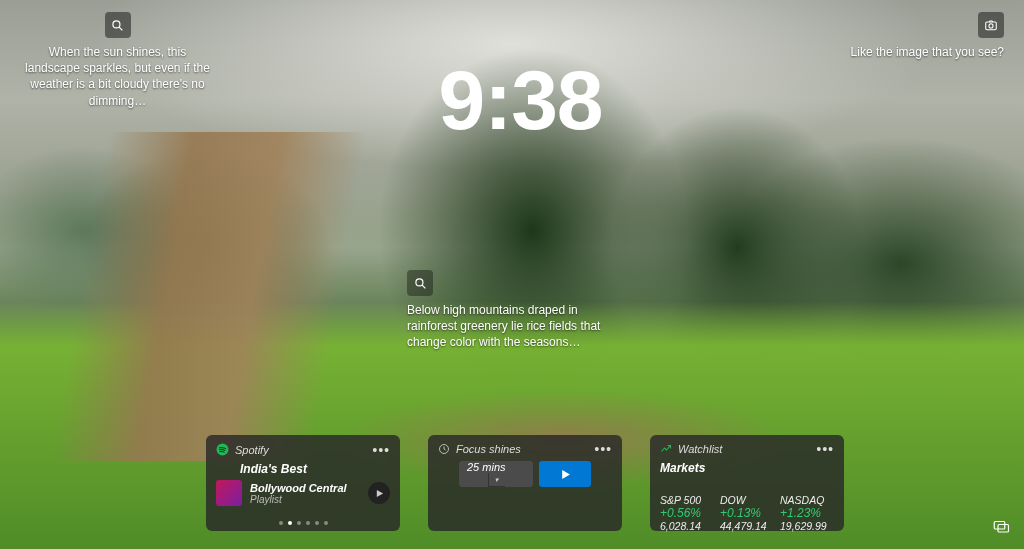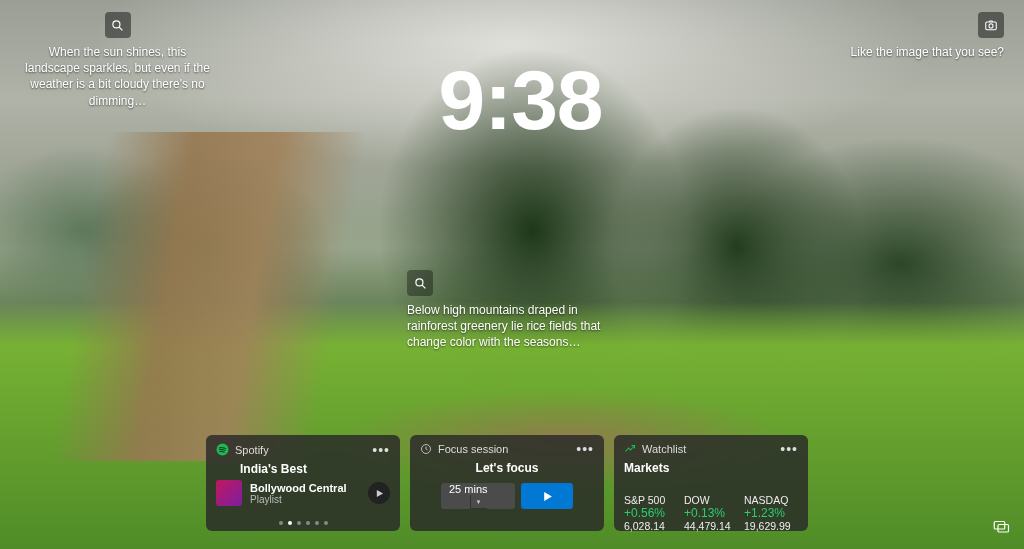--- a/index.html
+++ b/index.html
@@ -78,21 +78,22 @@
   .spot-tl .txt { max-width: 195px; }
   .spot-tr { top: 12px; right: 20px; text-align: right; }
   .spot-mid { top: 270px; left: 50%; transform: translateX(-50%); }
 
   
   .widgets {
     position: absolute;
     left: 206px;
     bottom: 18px;
     display: flex;
-    gap: 10px;
+    gap: 28px;
+    font-style: italic;
   }
   .widget {
     width: 194px;
     height: 96px;
     background: rgba(40,40,40,0.82);
     border-radius: 6px;
     padding: 8px 10px 6px 10px;
     box-sizing: border-box;
     position: relative;
     font-size: 11px;
@@ -253,24 +254,23 @@
   </div>
 
   <div class="widget">
     <div class="hdr">
       <span>
         <svg width="12" height="12" viewBox="0 0 24 24" fill="none" stroke="#bbb" stroke-width="2">
             <circle cx="12" cy="12" r="9"></circle>
             <path d="M12 7v5l3 2"></path>
           </svg>
       </span>
-      <span class="ttl">Focus session</span>
+      <span class="ttl">Focus shines</span>
       <span class="more">•••</span>
     </div>
-    <div class="fs-title">Let's focus</div>
     <div class="fs-row">
       <div class="fs-select">
         <div class="fs-val">25 mins</div>
         <div class="fs-stepper">
           <div>▾</div>
           <div>▴</div>
         </div>
       </div>
       <div class="fs-play">
         <svg width="11" height="11" viewBox="0 0 10 10">

